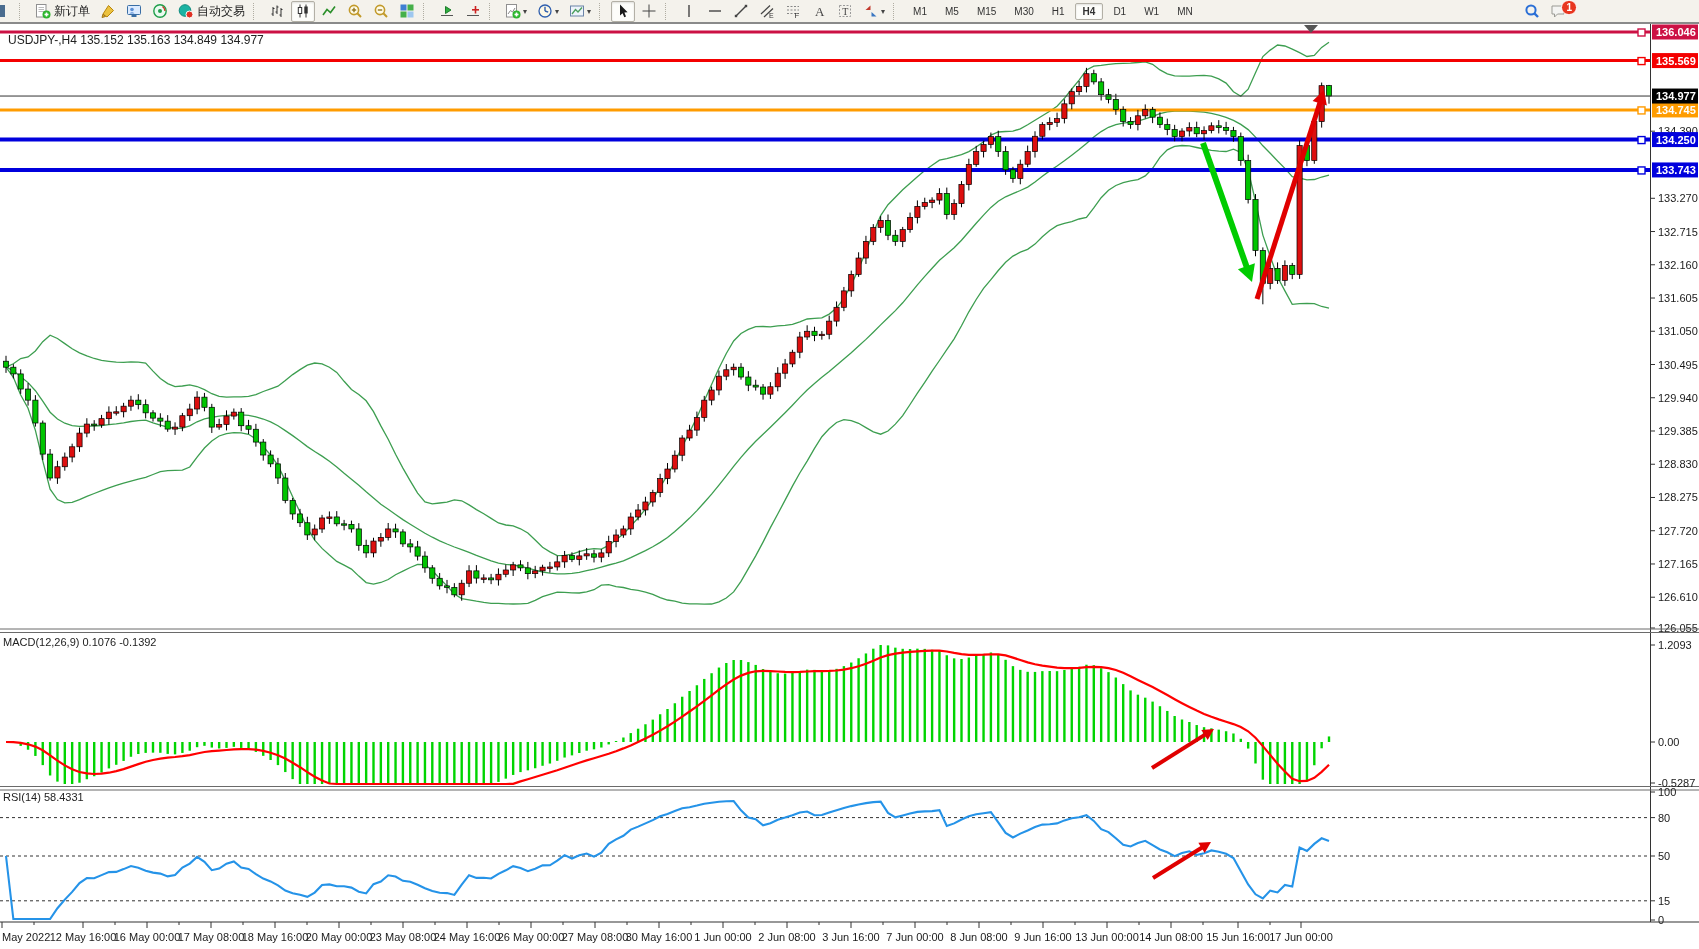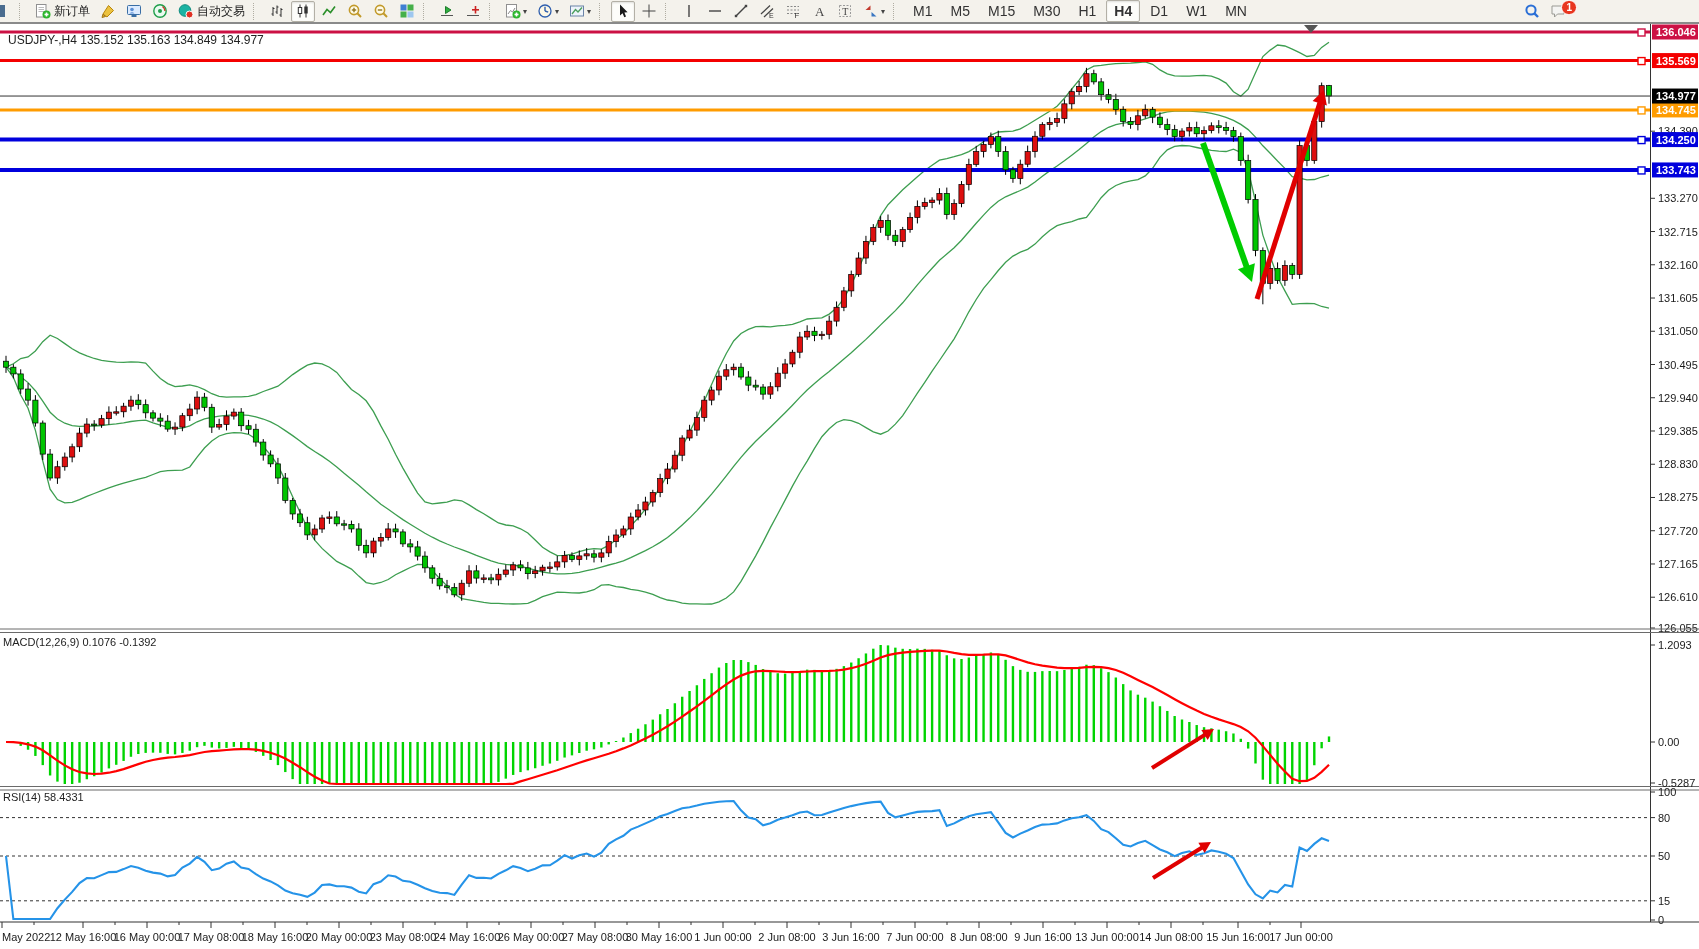--- a/index.html
+++ b/index.html
@@ -5,21 +5,21 @@
   html,body{margin:0;padding:0;background:#fff;font-family:"Liberation Sans",sans-serif;}
   #app{position:relative;width:1699px;height:949px;overflow:hidden;background:#fff;}
   #toolbar{position:absolute;left:0;top:0;width:1699px;height:22px;background:#f4f2ec;
     border-bottom:2px solid #8a8a8a;display:flex;align-items:center;z-index:5;}
   .tbtn{display:flex;align-items:center;height:19px;padding:0 3px;margin:0 1px;border:1px solid transparent;border-radius:2px;cursor:default;}
   .tbtn.active{background:#fdfdfa;border-color:#b3b0a6;box-shadow:inset 0 1px 2px rgba(0,0,0,.12);}
   .tlabel{font-size:12px;color:#222;margin-left:3px;white-space:nowrap;}
   .dd{font-size:8px;color:#444;margin-left:2px;}
   .tsep{width:6px;height:17px;border-left:1px dotted #b0ada2;margin:0 4px 0 3px;}
   .ticon{width:16px;height:16px;display:inline-block;line-height:0;}
-  .tf{font-size:14px;color:#333;padding:2px 7px;margin:0 1px;border:1px solid transparent;border-radius:2px;}
+  .tf{font-size:10px;color:#333;padding:2px 7px;margin:0 1px;border:1px solid transparent;border-radius:2px;}
   .tf.active{background:#fdfdfa;border-color:#b3b0a6;box-shadow:inset 0 1px 2px rgba(0,0,0,.12);font-weight:bold;}
   #tbright{margin-left:auto;display:flex;align-items:center;margin-right:112px;}
   #chartsvg{position:absolute;left:0;top:0;}
   .badge{position:relative;left:-5px;top:-4px;background:#e8361f;color:#fff;border-radius:8px;
     font-size:10px;font-weight:bold;padding:1px 4px;border:1px solid #fff;}
 </style>
 </head>
 <body>
 
 <div id="app">

